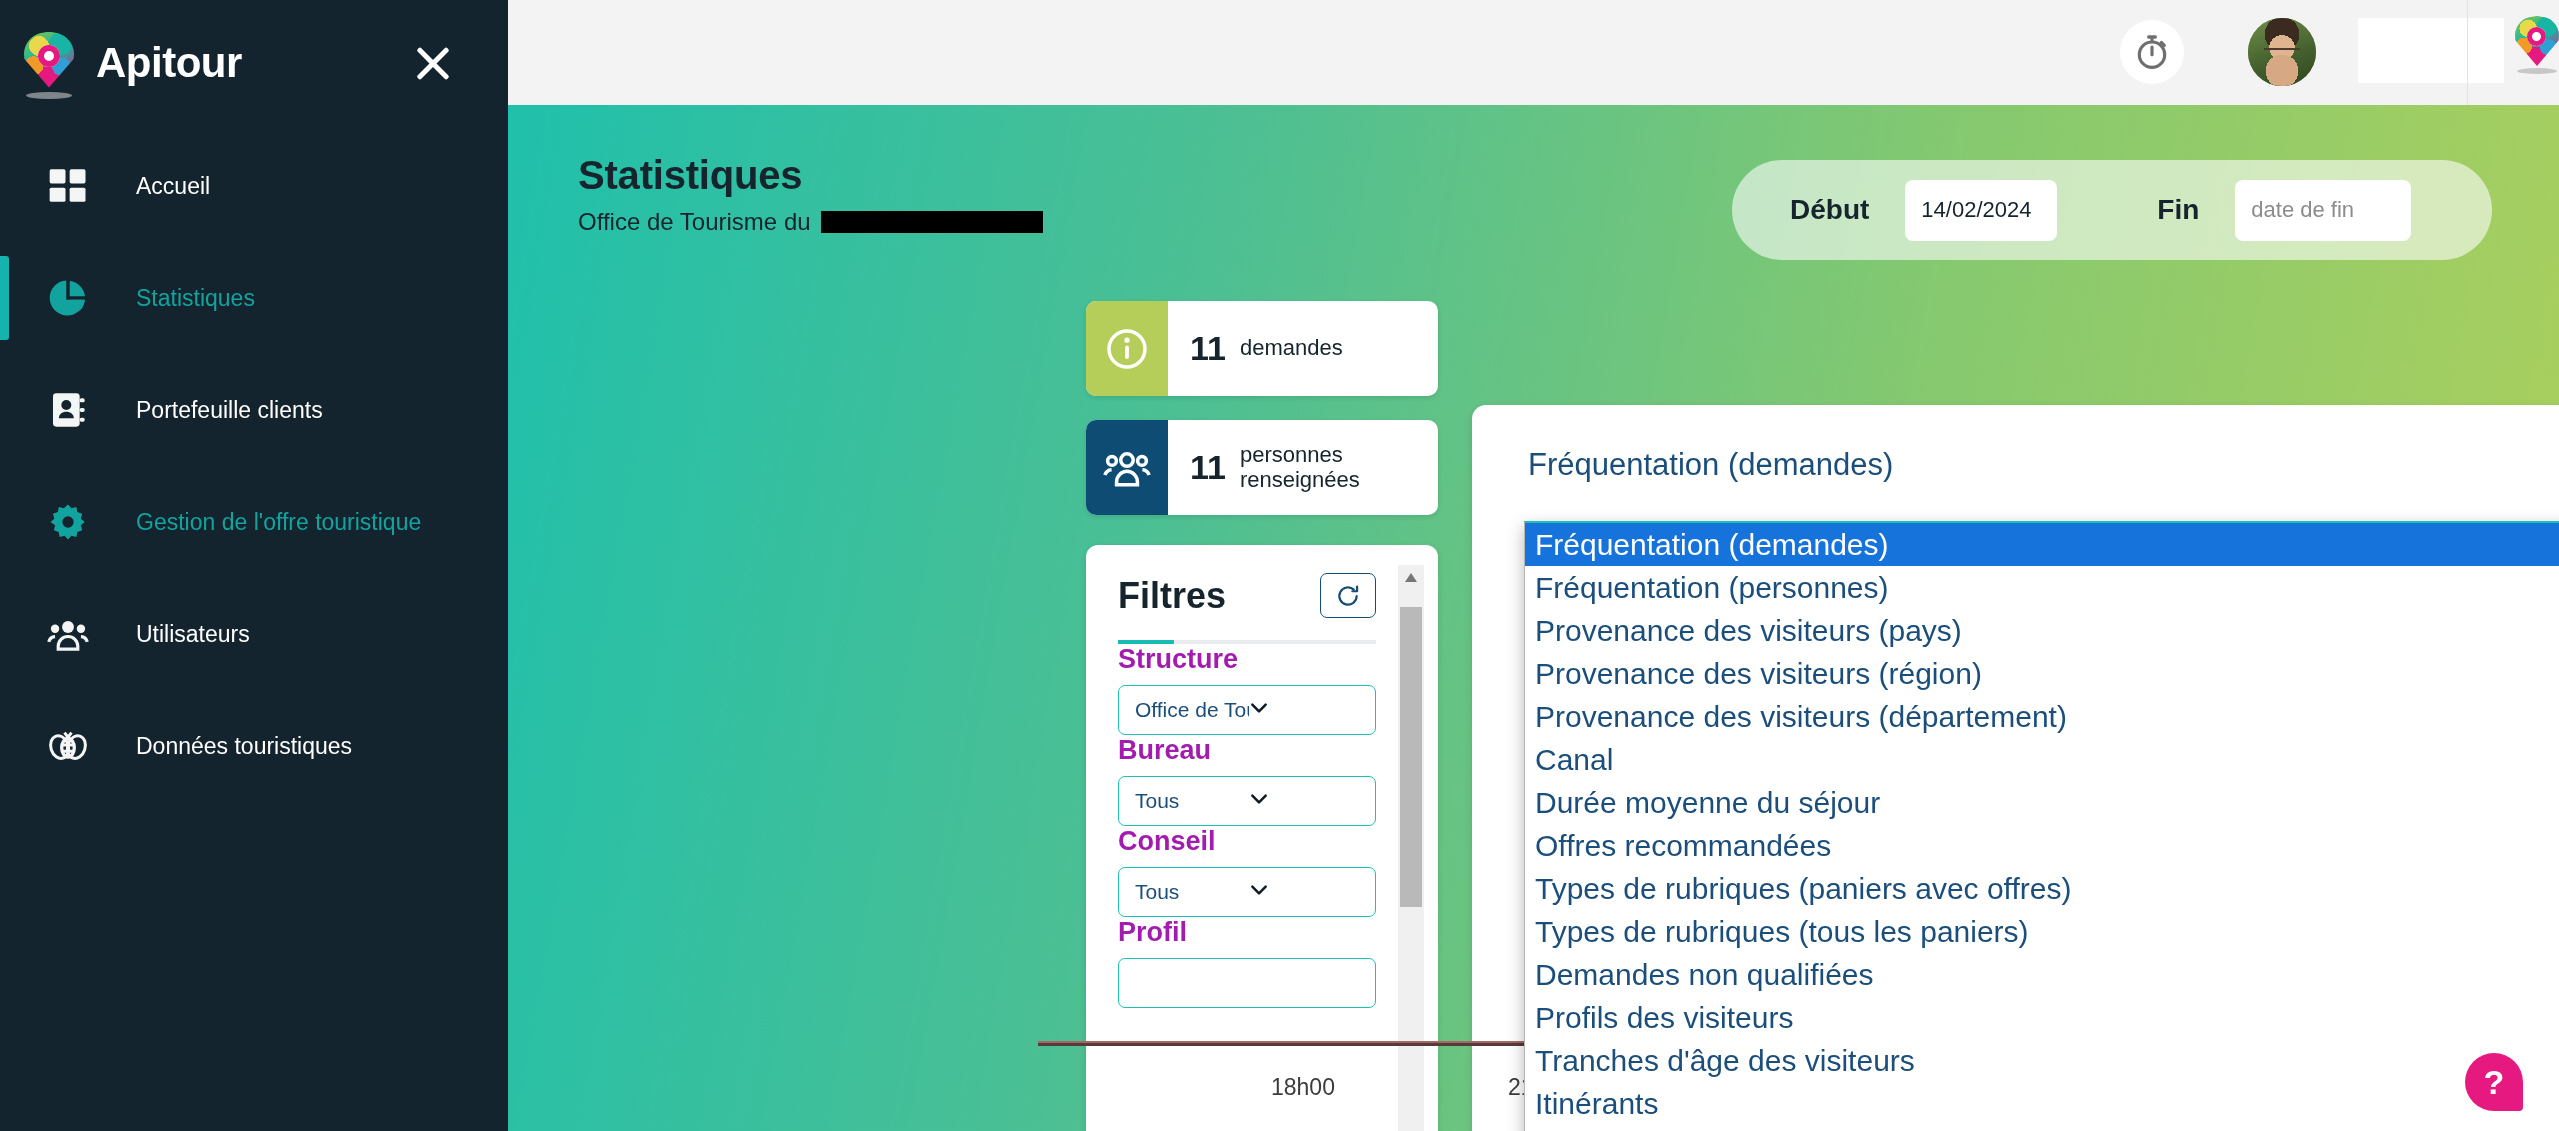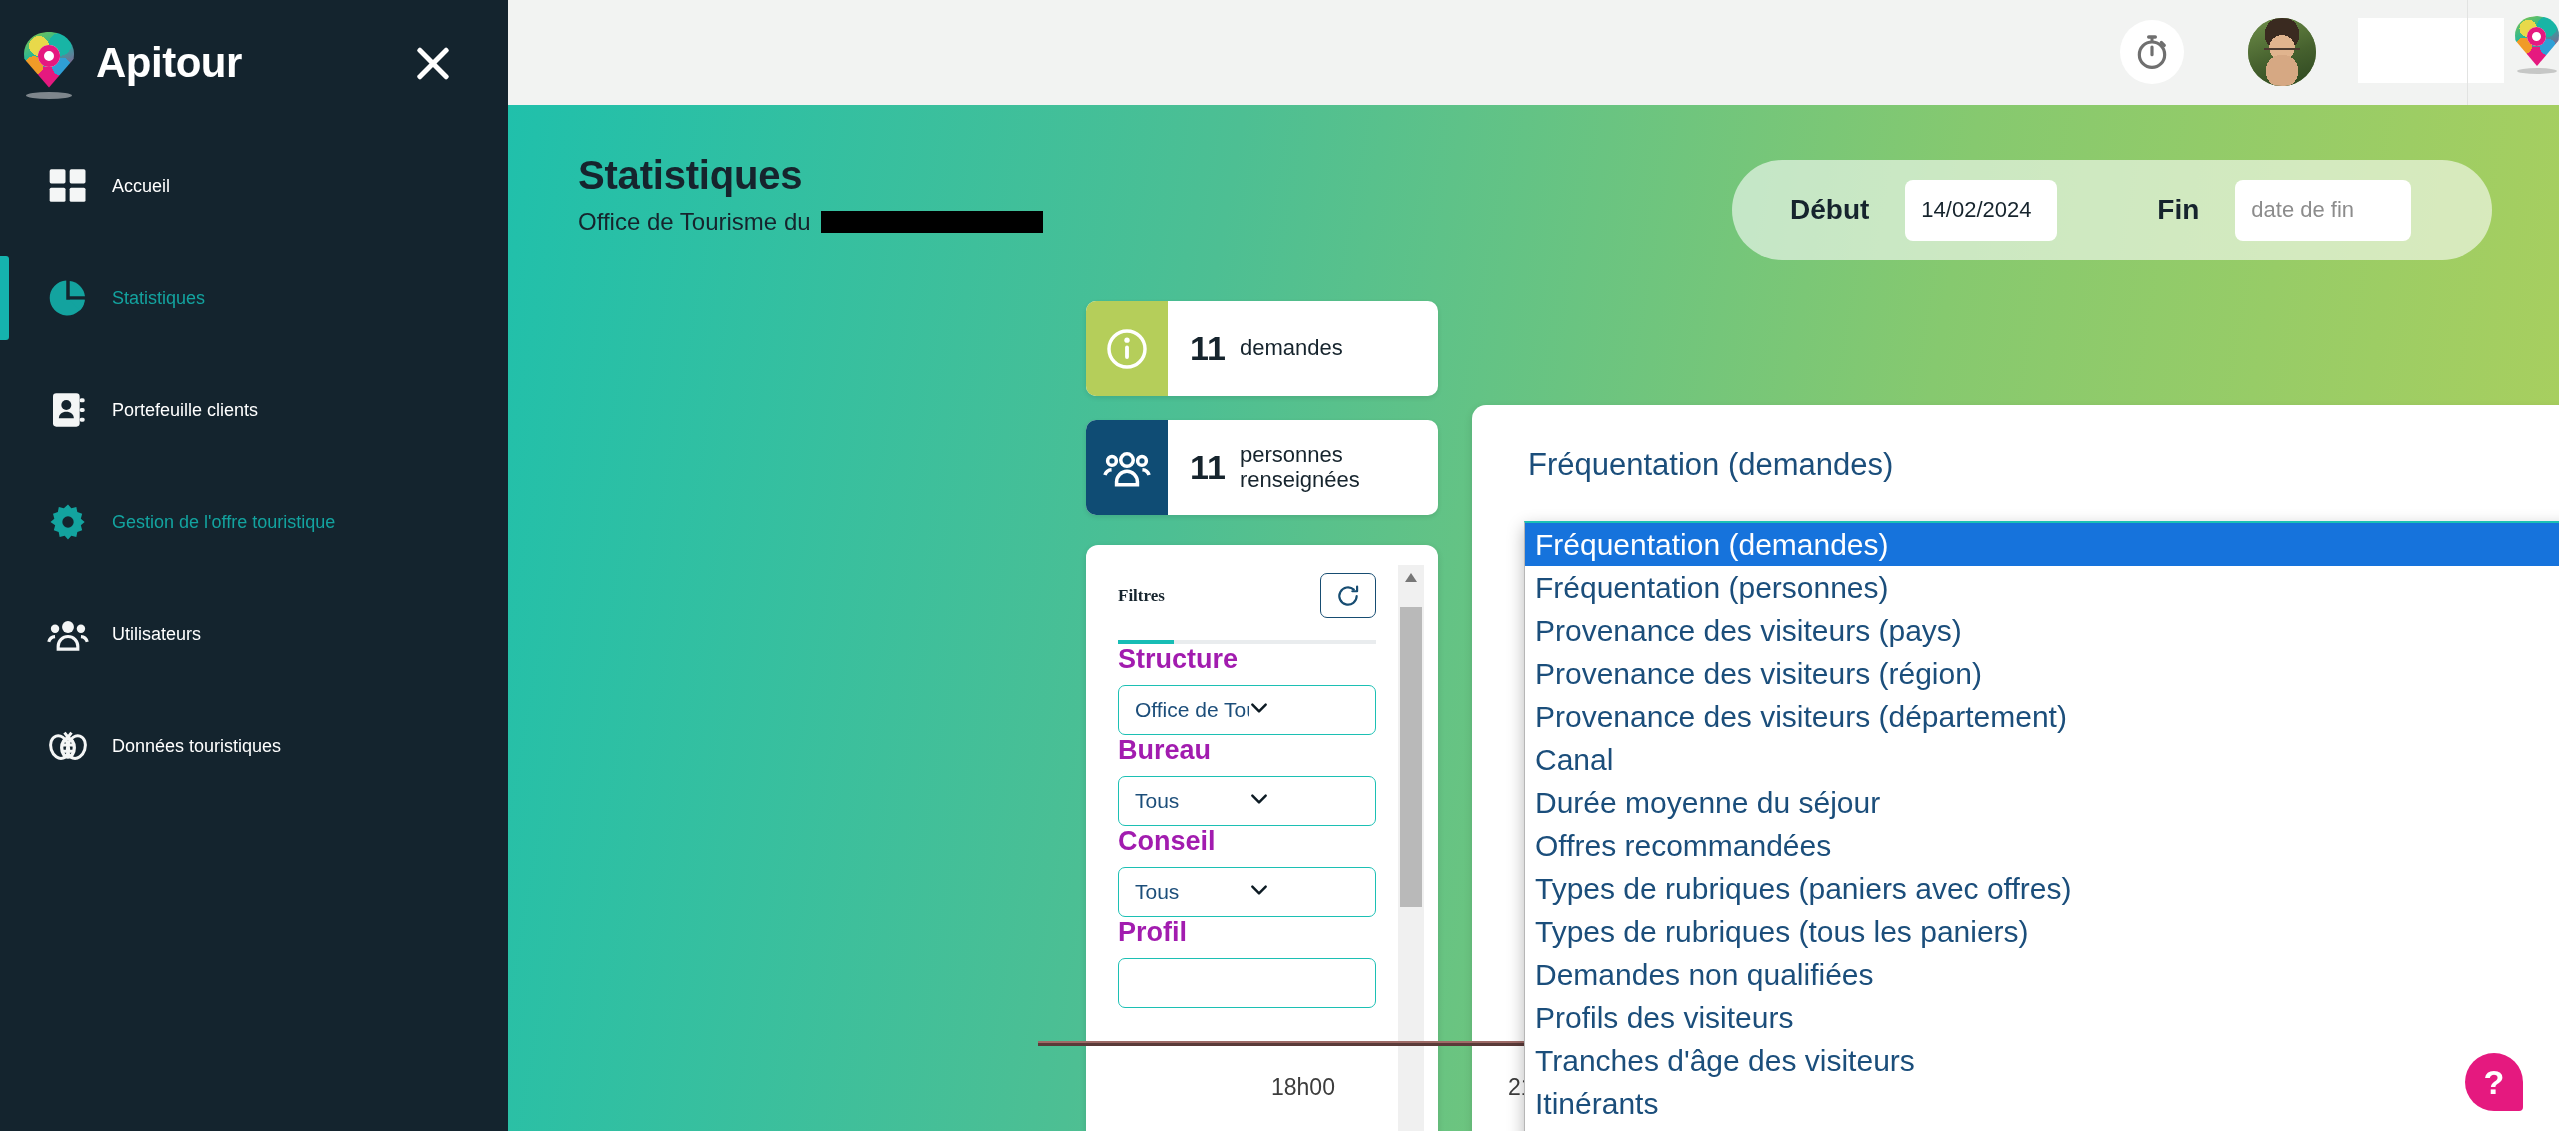--- a/index.html
+++ b/index.html
@@ -67,21 +67,21 @@
   }
   .nav-item .bar {
     position: absolute; left: 0; top: 14px; width: 9px; height: 84px;
     background: transparent; border-radius: 0 3px 3px 0;
   }
   .nav-item.active .bar { background: #15b3ae; }
   .nav-ico {
     width: 56px; margin-left: 40px; display: flex;
     align-items: center; justify-content: center;
   }
-  .nav-label { margin-left: 16px; font-size: 18px; color: #ffffff; white-space: nowrap; }
+  .nav-label { margin-left: 40px; font-size: 23px; color: #ffffff; white-space: nowrap; }
   .nav-item.teal .nav-label { color: #13a39f; }
 
   
   #topbar {
     position: absolute; left: 508px; top: 0; right: 0; height: 105px;
     background: #f2f3f2; z-index: 30;
   }
   .tb-timer {
     position: absolute; left: 1612px; top: 20px;
     width: 64px; height: 64px; border-radius: 50%;
@@ -173,21 +173,21 @@
 
   .filters-card {
     position: absolute; left: 578px; top: 440px;
     width: 352px; height: 650px;
     background: #ffffff; border-radius: 12px;
     box-shadow: 0 2px 6px rgba(0,0,0,0.12);
     overflow: hidden;
   }
   .filters-inner { position: absolute; left: 0; top: 0; width: 322px; height: 650px; padding: 28px 0 0 32px; }
   .filters-head { display: flex; align-items: center; width: 258px; }
-  .filters-title { font-size: 17px; font-weight: 700; color: #16242d; font-family: Liberation Serif, serif; }
+  .filters-title { font-size: 36px; font-weight: 700; color: #16242d; }
   .reload-btn {
     margin-left: auto; width: 56px; height: 45px;
     border: 1px solid #174d72; border-radius: 7px; background: #ffffff;
     display: flex; align-items: center; justify-content: center; cursor: pointer;
   }
   .filters-rule { width: 258px; height: 4px; background: #e9ecee; margin-top: 22px; position: relative; }
   .filters-rule::after { content: ""; position: absolute; left: 0; top: 0; width: 56px; height: 4px; background: #17bdb5; }
   .f-label { font-size: 27px; color: #a21caf; font-weight: 600; }
   .f-select {
     margin-top: 10px; width: 258px; height: 50px;

